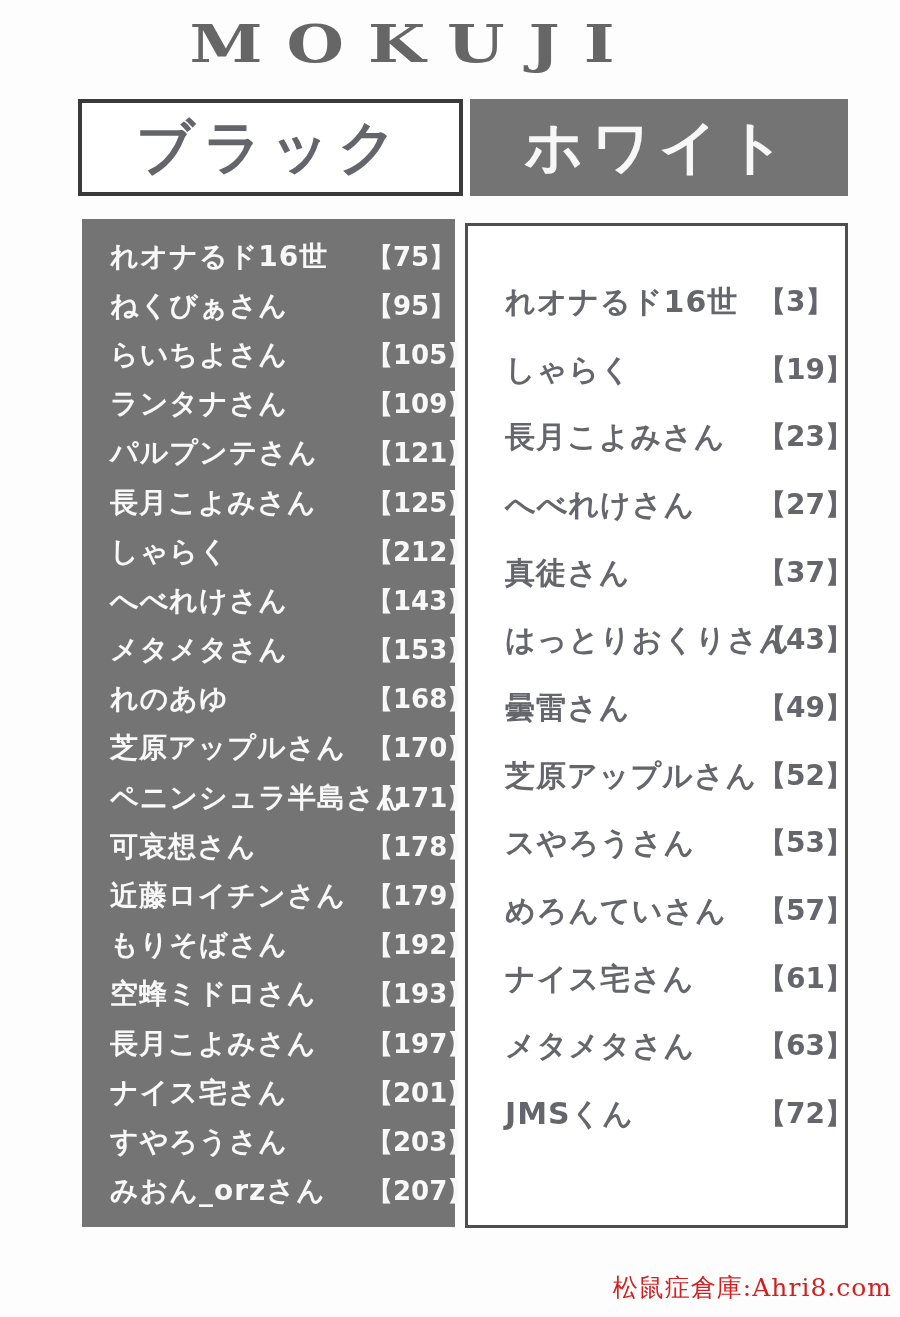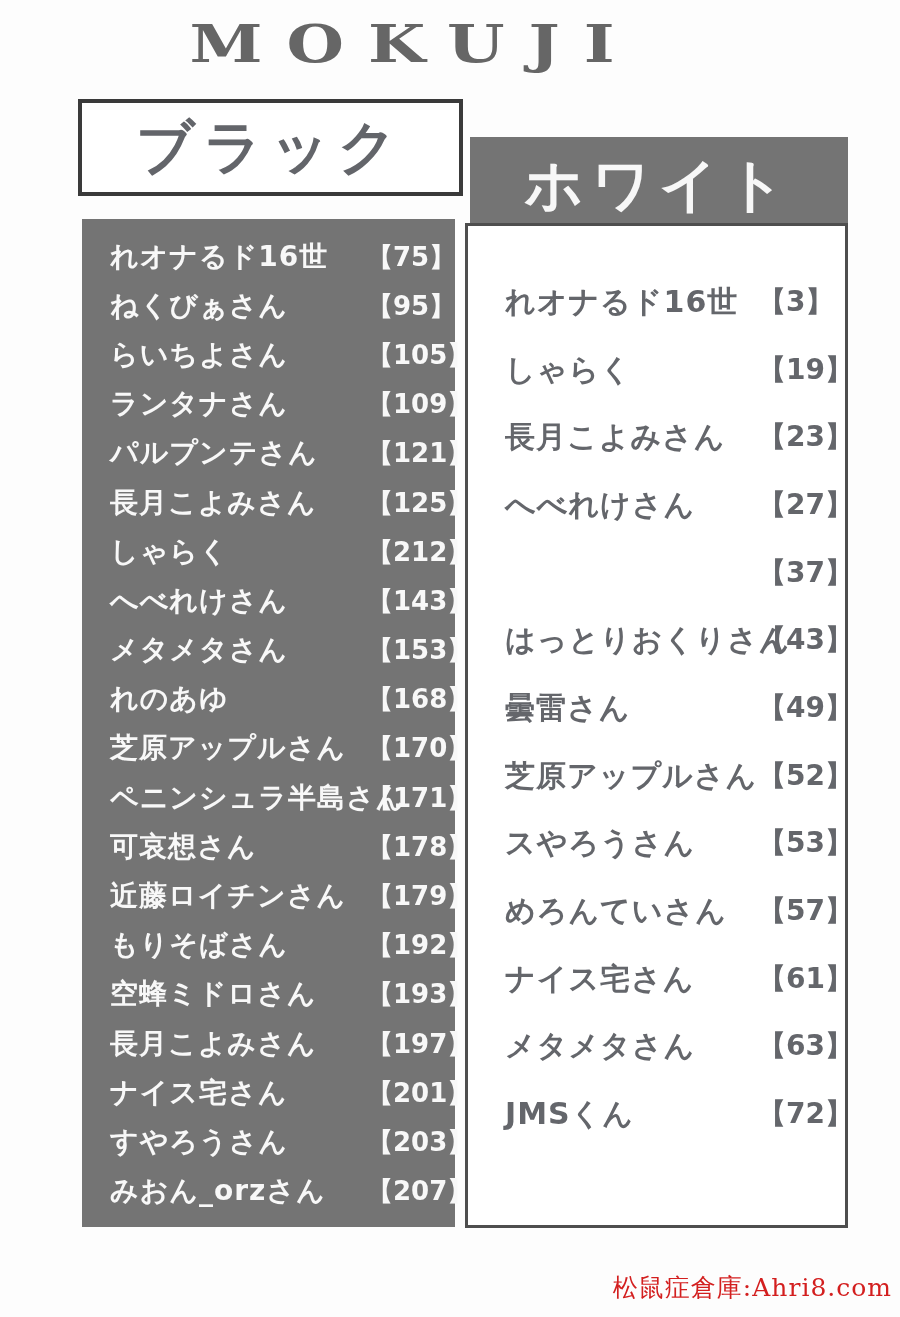--- a/index.html
+++ b/index.html
@@ -25,21 +25,21 @@
     box-sizing:border-box;
     font-size:58px; font-weight:bold; letter-spacing:8px;
     white-space:nowrap;
   }
   .hdr-black {
     left:78px; width:385px;
     background:#ffffff; border:4px solid #3a3a3a; color:#63656a;font-family:Liberation Serif, serif;
   }
   .hdr-white {
     left:470px; width:378px;
-    background:#747474; color:#f7f7f7;margin-top:38px;
+    background:#747474; color:#f7f7f7;
   }
   
   .panel { position:absolute; box-sizing:border-box; }
   .panel-black {
     left:82px; top:219px; width:373px; height:1008px;
     background:#747474; padding-top:13px;
   }
   .panel-white {
     left:465px; top:223px; width:383px; height:1005px;
     background:#ffffff; border:3px solid #4e4e4e; padding-top:42px;
@@ -173,20 +173,21 @@
       </div>
       <div class="row">
         <span class="name">長月こよみさん</span>
         <span class="num">【23】</span>
       </div>
       <div class="row">
         <span class="name">へべれけさん</span>
         <span class="num">【27】</span>
       </div>
       <div class="row">
+        <span class="name">真徒さん</span>
         <span class="num">【37】</span>
       </div>
       <div class="row">
         <span class="name">はっとりおくりさん</span>
         <span class="num">【43】</span>
       </div>
       <div class="row">
         <span class="name">曇雷さん</span>
         <span class="num">【49】</span>
       </div>

